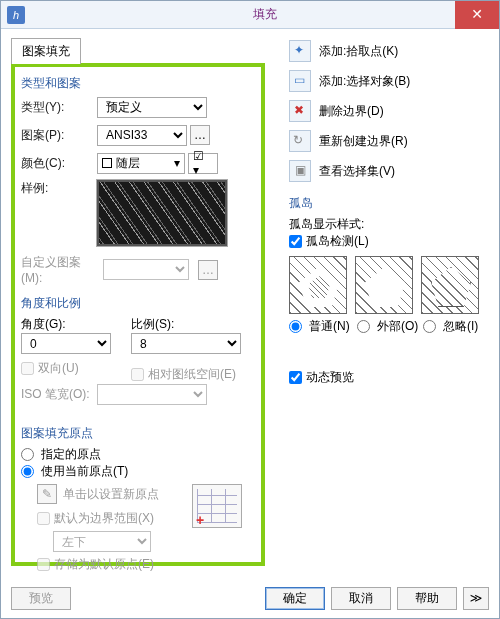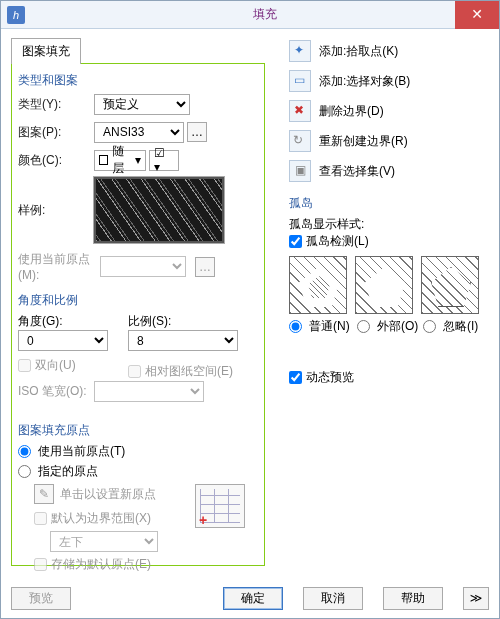--- a/index.html
+++ b/index.html
@@ -8,42 +8,42 @@
 .tbar{height:28px;background:#eff4fa;border-bottom:1px solid #c1d1e2;display:flex;align-items:center;position:relative}
 .ticon{width:18px;height:18px;background:#4a7bc7;border-radius:2px;margin:0 6px;color:#fff;font-style:italic;font-size:11px;text-align:center;line-height:18px}
 .ttitle{flex:1;text-align:center;color:#701a75}
 .close{width:44px;height:28px;background:#cf4949;color:#fff;font-size:14px;text-align:center;line-height:26px;position:absolute;right:0;top:0}
 .body{position:absolute;top:28px;left:0;right:0;bottom:42px;padding:8px 10px 0 10px}
 .tabs{display:flex;position:relative;top:1px}
 .tab{padding:4px 10px;border:1px solid #a9a9a9;border-bottom:none;background:#fff;margin-right:-1px;z-index:2;position:relative}
 .tab.inact{background:#f3f3f3;color:#555;z-index:1}
 .left{width:254px;float:left}
 .right{width:200px;float:right;padding-top:2px}
-.panel{border:1px solid #84cc16;padding:8px 19px 10px 6px;background:#fff}
+.panel{border:4px solid #84cc16;padding:8px 19px 10px 6px;background:#fff}
 .gtitle{color:#2c5aa0;font-size:12px;margin-bottom:4px}
 .row{display:flex;align-items:center;margin-bottom:6px;height:22px}
 .lbl{width:76px;color:#222}
 .lbl.d{color:#999}
 .sel,.inp{height:21px;border:1px solid #a8a8a8;background:#fff;padding:0 4px;font-size:12px}
 .sel{width:90px}
-.sw{width:96px}
+.sw{width:110px}
 .sq{width:20px;height:20px;border:1px solid #a8a8a8;background:#f6f6f6;text-align:center;line-height:18px;margin-left:3px}
 .swatch{width:130px;height:66px;background:#1a1a1a;border:2px solid #555;outline:1px solid #aaa;position:relative;overflow:hidden}
 .swatch::before{content:"";position:absolute;inset:0;background:repeating-linear-gradient(55deg,#999 0 1px,transparent 1px 12px),repeating-linear-gradient(55deg,transparent 0 3px,#666 3px 4px,transparent 4px 12px)}
 .fsrow{display:flex;align-items:center;gap:6px;margin-top:6px}
 .bbtn{display:flex;align-items:center;height:24px;margin-bottom:6px;cursor:default}
 .bico{width:22px;height:22px;border:1px solid #b8c9dc;background:#eef4fa;margin-right:8px;position:relative}
 .islandbox{width:58px;height:58px;border:1px solid #666;background:#fff;position:relative;overflow:hidden}
 .hatch{position:absolute;inset:0;background:repeating-linear-gradient(45deg,#777 0 1px,transparent 1px 7px)}
 .pent{position:absolute;top:10px;left:9px;width:40px;height:40px;background:#fff;clip-path:polygon(50% 0,100% 38%,82% 100%,18% 100%,0 38%)}
 .rad{display:flex;align-items:center;gap:3px}
 .originprev{width:50px;height:44px;border:1px solid #aaa;background:#f8f8f8;position:relative}
 .originprev::before{content:"";position:absolute;inset:4px;background:repeating-linear-gradient(0deg,#aac 0 1px,transparent 1px 9px),repeating-linear-gradient(90deg,#aac 0 1px,transparent 1px 14px)}
 .originprev::after{content:"+";position:absolute;left:3px;bottom:-1px;color:#d33;font-weight:bold;font-size:14px}
-.footer{position:absolute;left:0;right:0;bottom:0;height:40px;display:flex;align-items:center;padding:0 10px;gap:20px}
+.footer{position:absolute;left:0;right:0;bottom:0;height:40px;display:flex;align-items:center;padding:0 10px;gap:6px}
 .btn{height:23px;min-width:60px;border:1px solid #a9a9a9;background:#f4f4f4;text-align:center;line-height:21px;padding:0 10px}
 .btn.p{border:1px solid #3a76c4;box-shadow:0 0 0 1px #9fc0e8 inset}
 input[type=checkbox],input[type=radio]{margin:0 4px 0 0;vertical-align:middle}
 .disabled{color:#999}
 </style>
 </head>
 <body>
 
 <div class="win">
  <div class="tbar">
@@ -62,33 +62,33 @@
      <span class="lbl">类型(Y):</span>
      <select class="sel sw"><option>预定义</option></select>
     </div>
     <div class="row">
      <span class="lbl">图案(P):</span>
      <select class="sel"><option>ANSI33</option></select>
      <div class="sq">…</div>
     </div>
     <div class="row">
      <span class="lbl">颜色(C):</span>
-     <div class="sel" style="width:52px;display:flex;align-items:center">
+     <div class="sel" style="width:88px;display:flex;align-items:center">
               <span style="width:10px;height:10px;border:1px solid #000;margin-right:4px"></span>
               <span>随层</span>
               <span style="margin-left:auto">▾</span>
             </div>
      <div class="sel" style="width:30px;margin-left:3px;display:flex;align-items:center;justify-content:center">☑ ▾</div>
     </div>
-    <div class="row" style="height:auto;align-items:center;margin-bottom:8px">
+    <div class="row" style="height:auto;align-items:flex-start;margin-bottom:8px">
      <span class="lbl">样例:</span>
      <div class="swatch"></div>
     </div>
     <div class="fsrow">
-     <span class="lbl d">使用当前原点(M):</span>
+     <span class="lbl d">自定义图案(M):</span>
      <select class="sel" style="width:86px" disabled=""></select>
      <div class="sq disabled">…</div>
     </div>
 
     <div class="gtitle" style="margin-top:10px">角度和比例</div>
     <div style="display:flex;gap:20px">
      <div>
       <div>角度(G):</div>
       <select class="sel" style="width:90px"><option>0</option></select>
       <div style="margin-top:6px"><input type="checkbox" disabled="" style=""><span class="disabled">双向(U)</span></div>
@@ -98,36 +98,36 @@
       <select class="sel" style="width:110px"><option>8</option></select>
       <div style="margin-top:12px"><input type="checkbox" disabled="" style=""><span class="disabled">相对图纸空间(E)</span></div>
      </div>
     </div>
     <div class="row">
      <span class="lbl disabled">ISO 笔宽(O):</span>
      <select class="sel" style="width:110px" disabled=""></select>
     </div>
 
     <div class="gtitle" style="margin-top:20px">图案填充原点</div>
+    <div class="rad" style="margin-top:3px">
+            <input type="radio" style="">
+            <span>指定的原点</span>
+          </div>
     <div class="rad">
             <input type="radio" checked="" style="">
             <span>使用当前原点(T)</span>
-          </div>
-    <div class="rad" style="margin-top:3px">
-            <input type="radio" style="">
-            <span>指定的原点</span>
           </div>
     <div style="display:flex;margin-top:4px">
      <div style="flex:1;padding-left:16px">
       <div style="display:flex;align-items:center;margin-bottom:6px">
                 <div class="sq disabled" style="margin:0 6px 0 0">✎</div>
                 <span class="disabled">单击以设置新原点</span>
               </div>
       <div><input type="checkbox" disabled="" style=""><span class="disabled">默认为边界范围(X)</span></div>
-      <select class="sel" style="width:108px;margin:4px 0 0 16px" disabled=""><option>左下</option></select>
+      <select class="sel" style="width:98px;margin:4px 0 0 16px" disabled=""><option>左下</option></select>
       <div style="margin-top:4px"><input type="checkbox" disabled="" style=""><span class="disabled">存储为默认原点(E)</span></div>
      </div>
      <div class="originprev"></div>
     </div>
    </div>
   </div>
 
   <div class="right">
    <div class="bbtn">
           <div class="bico">

